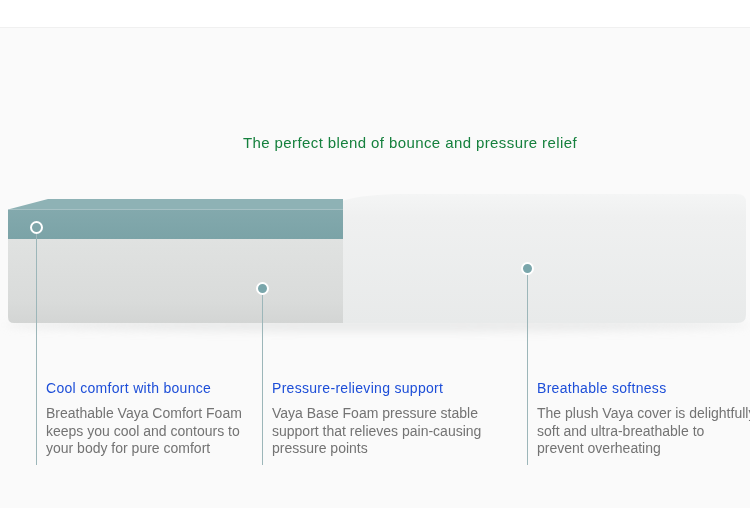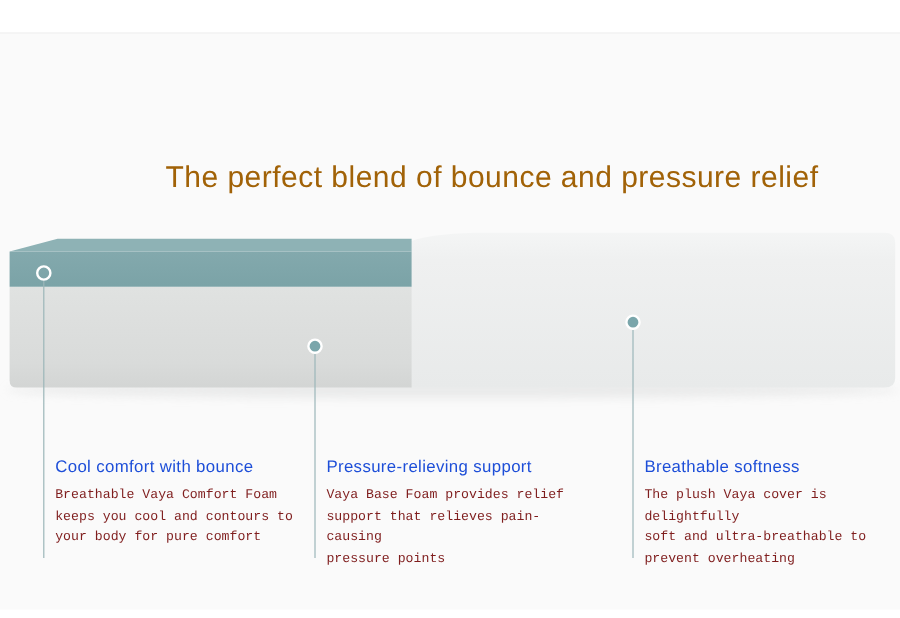--- a/index.html
+++ b/index.html
@@ -17,24 +17,24 @@
   .section{
     position:absolute;left:0;top:27px;width:750px;height:481px;
     background:#fafafa;
     border-top:1px solid #f0f0f0;
     box-sizing:border-box;
   }
   .page-title{
     position:absolute;left:90px;top:106px;width:640px;
     margin:0;
     text-align:center;
-    font-size:25px;
+    font-size:15px;
     font-weight:400;
     letter-spacing:0.4px;
-    color:#a16207;
+    color:#15803d;
   }
   .mattress-svg{
     position:absolute;left:0;top:160px;
   }
   
   .callout-line{
     position:absolute;width:1px;
     background:#9cb6b9;
   }
   .callout-dot{
@@ -52,25 +52,24 @@
   }
   .feature h3{
     margin:0 0 9px 0;
     font-size:14px;
     font-weight:400;
     letter-spacing:0.3px;
     color:#1d4ed8;
   }
   .feature p{
     margin:0;
-    font-size:11px;
+    font-size:14px;
     line-height:17.5px;
-    color:#7f1d1d;
+    color:#737373;
     white-space:pre-line;
-    font-family:Liberation Mono, monospace;
   }
   .feature-1{left:46px;width:215px;}
   .feature-2{left:272px;width:220px;}
   .feature-3{left:537px;width:232px;}
 </style>
 </head>
 <body>
 
 <div class="stage">
   <div class="section">
@@ -119,21 +118,21 @@
 
     <div class="feature feature-1">
       <h3>Cool comfort with bounce</h3>
       <p>Breathable Vaya Comfort Foam
 keeps you cool and contours to
 your body for pure comfort</p>
     </div>
 
     <div class="feature feature-2">
       <h3>Pressure-relieving support</h3>
-      <p>Vaya Base Foam provides relief
+      <p>Vaya Base Foam pressure stable
 support that relieves pain-causing
 pressure points</p>
     </div>
 
     <div class="feature feature-3">
       <h3>Breathable softness</h3>
       <p>The plush Vaya cover is delightfully
 soft and ultra-breathable to
 prevent overheating</p>
     </div>

